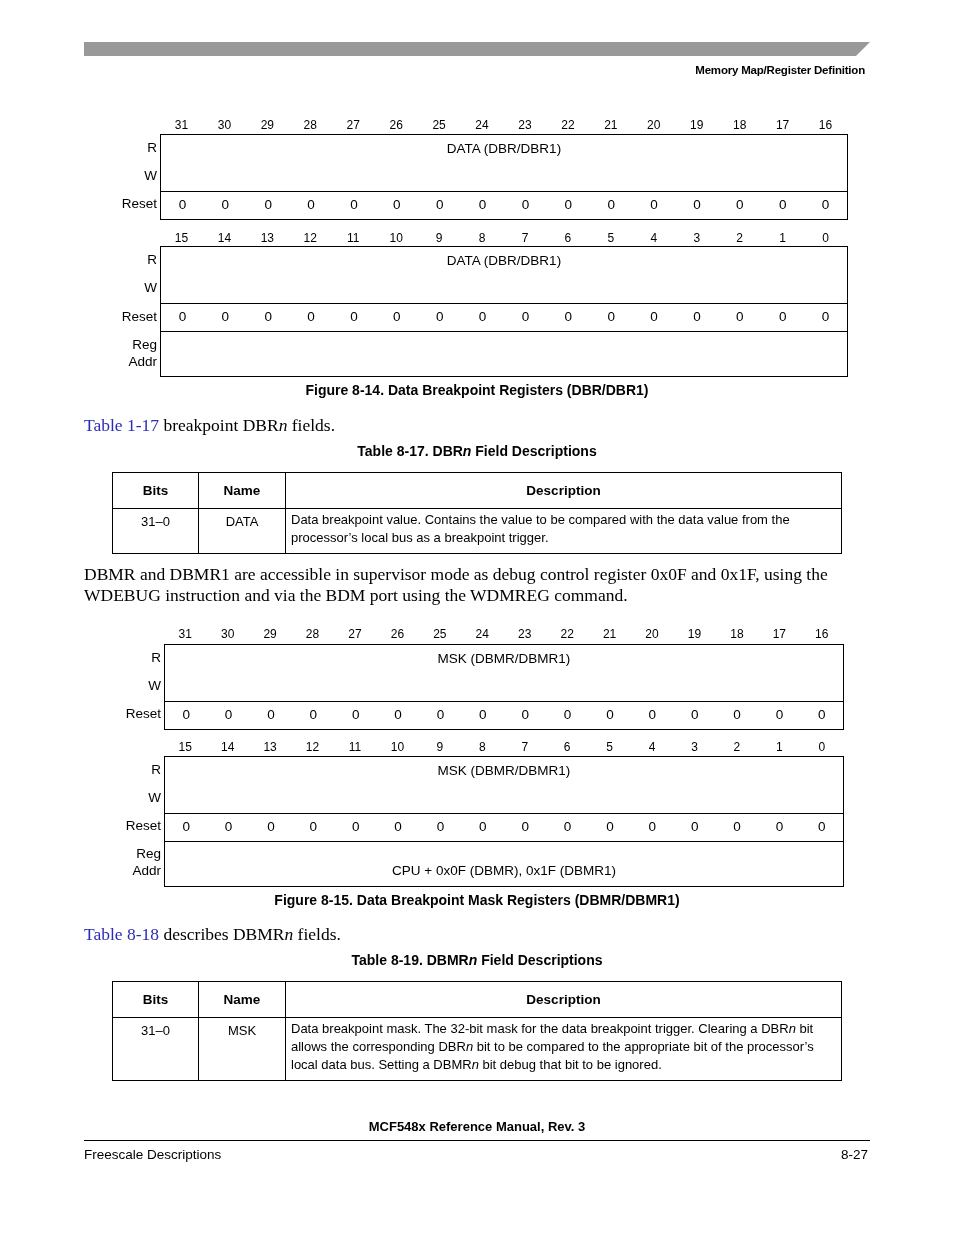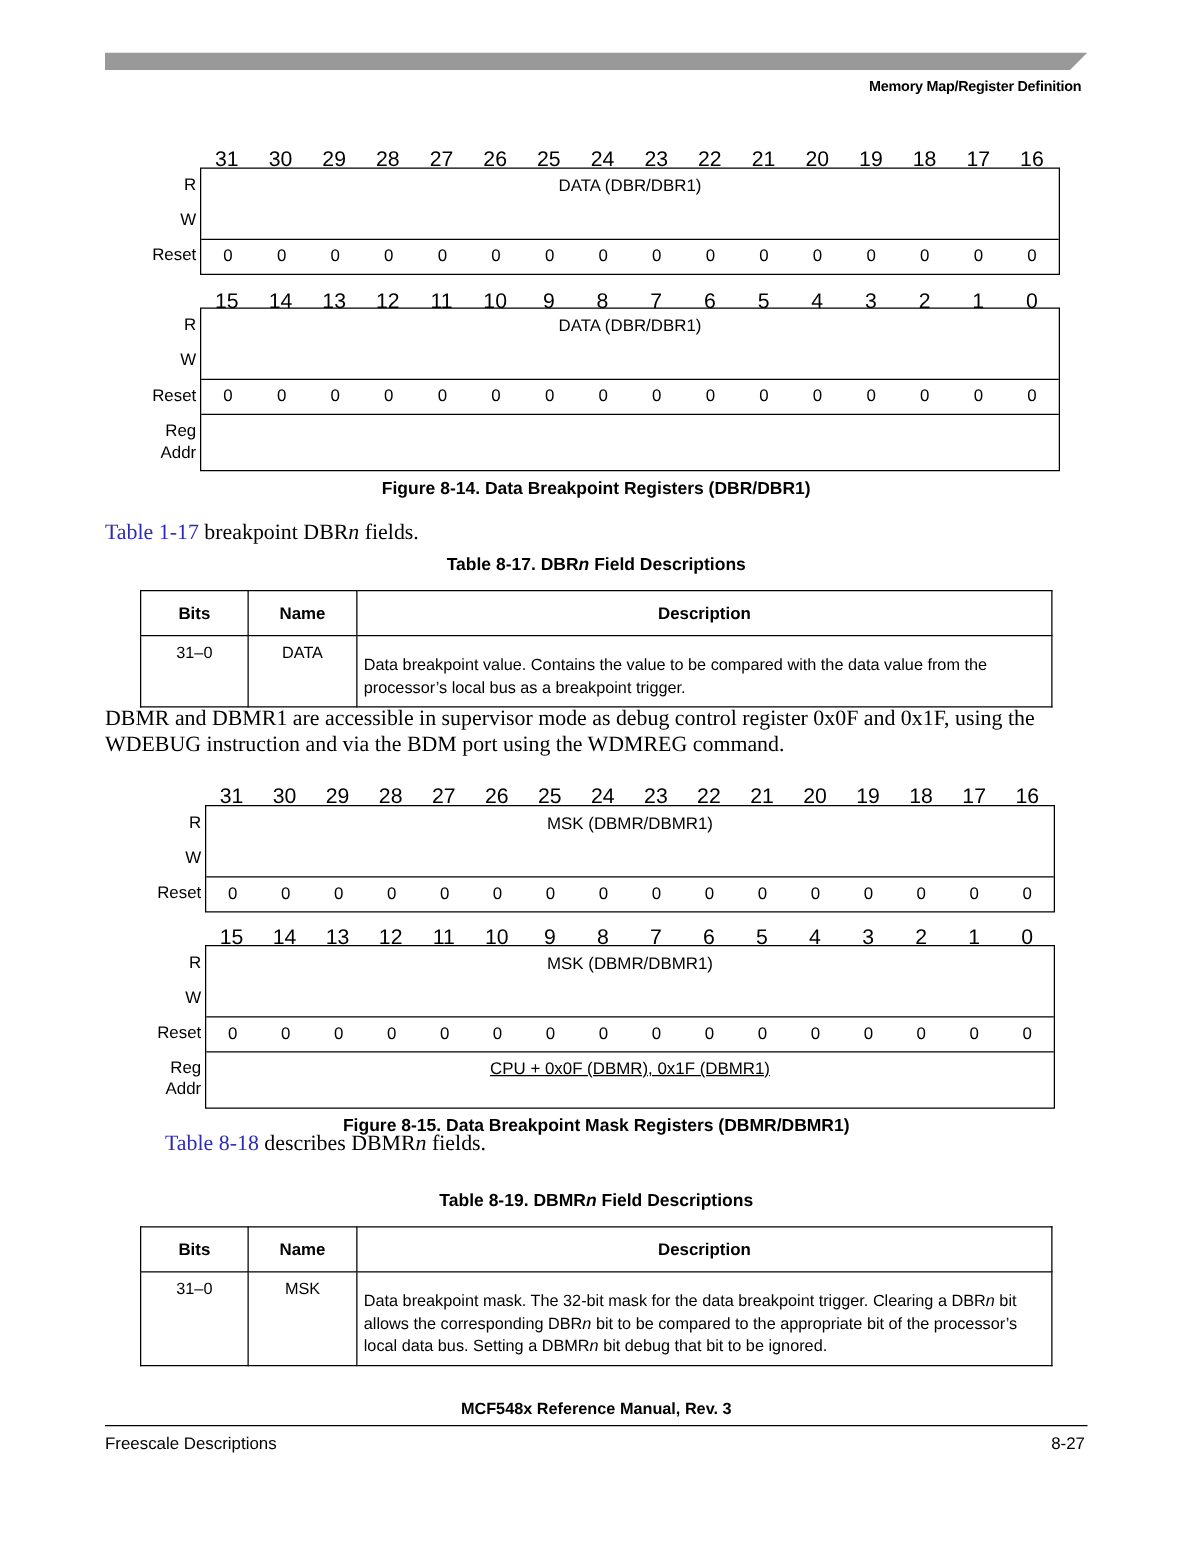--- a/index.html
+++ b/index.html
@@ -1,38 +1,38 @@
 <!DOCTYPE html>
 <html><head>
 <meta charset="utf-8">
 <style>
   html, body { margin: 0; padding: 0; background: #ffffff; }
   body { width: 954px; height: 1235px; position: relative; overflow: hidden;
          font-family: "Liberation Sans", sans-serif; color: #000; }
   .hdr-bar { position: absolute; left: 84px; top: 42px; width: 786px; height: 14px; }
   .hdr-title { position: absolute; right: 89px; top: 64px; font-size: 11.5px; font-weight: bold; letter-spacing: -0.2px; }
 
-  .bitnums { position: absolute; display: flex; font-size: 17px; }
+  .bitnums { position: absolute; display: flex; font-size: 12px; }
   .bitnums span { display: block; text-align: center; }
   .reg-box { position: absolute; border: 1px solid #000; box-sizing: border-box; }
   .reg-label { position: absolute; font-size: 13.5px; text-align: right; }
   .field-name { position: absolute; font-size: 13.5px; text-align: center; left: 0; right: 0; }
   .reset-row { position: absolute; display: flex; font-size: 13.5px; }
   .reset-row span { display: block; text-align: center; }
   .hline { position: absolute; height: 0; border-top: 1px solid #000; }
 
   .caption { position: absolute; left: 0; width: 954px; text-align: center; font-size: 14px; font-weight: bold; }
   .body-text { position: absolute; font-family: "Liberation Serif", serif; font-size: 17.5px; line-height: 21px; }
   .link { color: #2b2bb8; }
 
   table.fd { position: absolute; border-collapse: collapse; font-size: 13px; }
   table.fd td, table.fd th { border: 1px solid #000; }
   table.fd th { font-weight: bold; height: 33px; font-size: 13.5px; }
   table.fd td.c { text-align: center; vertical-align: top; padding-top: 5px; }
-  table.fd td.d { padding: 14px 4px 6px 5px; line-height: 18px; vertical-align: top; }
+  table.fd td.d { padding: 2px 4px 6px 5px; line-height: 18px; vertical-align: top; }
 
   .footer-title { position: absolute; left: 0; width: 954px; text-align: center; top: 1119px; font-size: 13px; font-weight: bold; }
   .footer-line { position: absolute; left: 84px; top: 1140px; width: 786px; border-top: 1px solid #000; }
   .footer-left { position: absolute; left: 84px; top: 1147px; font-size: 13.5px; }
   .footer-right { position: absolute; right: 86px; top: 1147px; font-size: 13.5px; }
 </style>
 </head>
 <body>
 
 <svg class="hdr-bar" viewBox="0 0 786 14" preserveAspectRatio="none">
@@ -242,26 +242,26 @@
         <span style="width: 42.375px;">0</span>
         <span style="width: 42.375px;">0</span>
         <span style="width: 42.375px;">0</span>
         <span style="width: 42.375px;">0</span>
         <span style="width: 42.375px;">0</span>
         <span style="width: 42.375px;">0</span>
         <span style="width: 42.375px;">0</span>
         <span style="width: 42.375px;">0</span>
       </div>
     <div class="hline" style="left:0; right:0; top:84px;"></div>
-    <div class="field-name" style="top:90px;text-decoration:underline;">CPU + 0x0F (DBMR), 0x1F (DBMR1)</div>
+    <div class="field-name" style="top:106px;">CPU + 0x0F (DBMR), 0x1F (DBMR1)</div>
   </div>
 </div>
 <div class="caption" style="top:892px;">Figure 8-15. Data Breakpoint Mask Registers (DBMR/DBMR1)</div>
 
-<div class="body-text" style="left:84px; top:904px;margin-left:48px;">
+<div class="body-text" style="left:84px; top:924px;">
   <span class="link">Table 8-18</span><span> describes DBMR</span><i>n</i><span> fields.</span>
 </div>
 
 <div class="caption" style="top:952px;">
   <span>Table 8-19. DBMR</span><i>n</i><span> Field Descriptions</span>
 </div>
 
 <table class="fd" style="left:112px; top:981px; width:730px;">
   <tbody>
       <tr>

